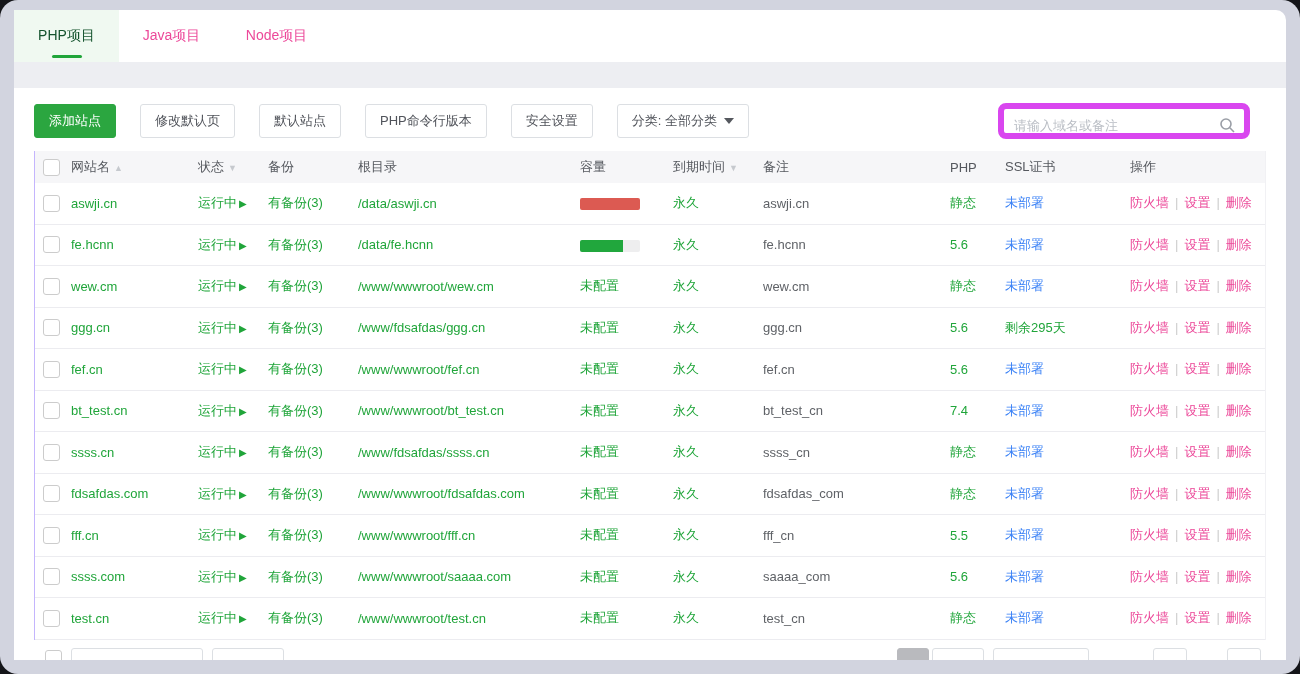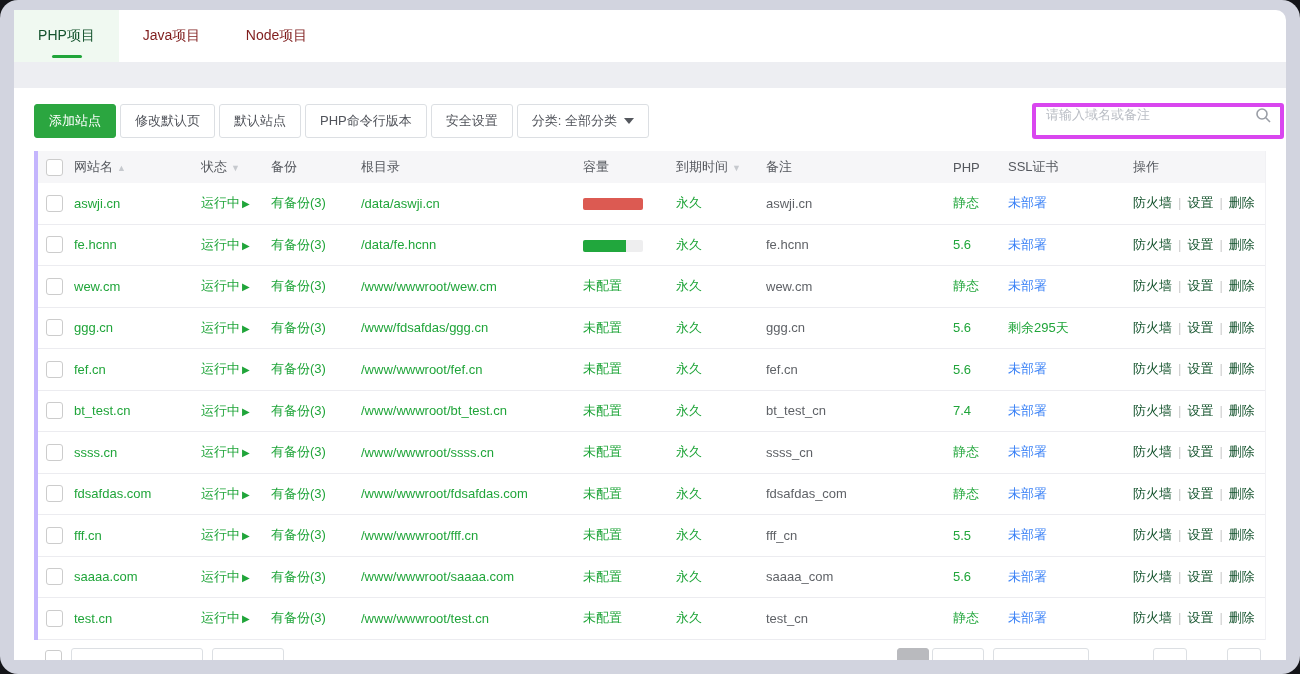--- a/index.html
+++ b/index.html
@@ -4,45 +4,45 @@
 <style>
   html,body{margin:0;padding:0}
   body{width:1300px;height:674px;background:#141519;overflow:hidden;
        font-family:"Liberation Sans","DejaVu Sans",sans-serif;-webkit-font-smoothing:antialiased}
   .window{position:absolute;inset:0;background:#d2d4df;border-radius:18px;overflow:hidden}
 
   
   .tabbar{position:absolute;left:14px;right:14px;top:10px;height:52px;background:#fff;
           border-radius:10px 10px 0 0;display:flex}
   .tab{width:105px;display:flex;align-items:center;justify-content:center;font-size:14px;
-       color:#7f1d1d;position:relative;cursor:pointer}
+       color:#ec4899;position:relative;cursor:pointer}
   .tab.active{background:#f0f9f1;color:#14532d}
   .tab .underline{display:none}
   .tab.active .underline{display:block;position:absolute;bottom:4px;left:50%;
        transform:translateX(-50%);width:30px;height:3px;background:#20a53a;border-radius:2px}
 
   .band{position:absolute;left:14px;right:14px;top:62px;height:26px;background:#edeef2}
   .panel{position:absolute;left:14px;right:14px;top:88px;bottom:14px;background:#fff;overflow:hidden}
 
   
-  .toolbar{position:absolute;left:20px;right:2px;top:15px;height:36px;display:flex;align-items:center;gap:4px}
+  .toolbar{position:absolute;left:20px;right:36px;top:15px;height:36px;display:flex;align-items:center;gap:24px}
   .btn{height:34px;padding:0 14px;display:inline-flex;align-items:center;font-size:13px;
        border:1px solid #dcdfe3;border-radius:3px;background:#fff;color:#50535a;cursor:pointer;
        box-sizing:border-box;white-space:nowrap}
   .btn-primary{background:#2ba640;border-color:#2ba640;color:#fff}
   .tri-down{width:0;height:0;border-left:5px solid transparent;border-right:5px solid transparent;
        border-top:6px solid #55585e;margin-left:7px;display:inline-block}
-  .search{margin-left:auto;width:252px;height:36px;border:4px solid #d946ef;border-radius:3px;
-       display:flex;align-items:flex-start;box-sizing:border-box;background:#fff}
+  .search{margin-left:auto;width:252px;height:36px;border:6px solid #d946ef;border-radius:8px;
+       display:flex;align-items:flex-end;box-sizing:border-box;background:#fff}
   .search input{flex:1;border:0;outline:0;padding:0 10px;font-size:13px;color:#333;background:transparent;min-width:0}
   .search input::placeholder{color:#b9bdc4}
   .search .sicon{margin-right:9px;display:flex}
 
   
-  .table{position:absolute;left:20px;right:20px;top:63px;border-left:4px solid #c4b5fd;border-right:1px solid #f1f1f4}
+  .table{position:absolute;left:20px;right:20px;top:63px;border-left:1px solid #c4b5fd;border-right:1px solid #f1f1f4}
   .thead{display:flex;align-items:center;height:32px;background:#f6f6f8;font-size:13px;color:#55585e}
   .trow{display:flex;align-items:center;height:41.5px;border-bottom:1px solid #ececf0;font-size:13px;box-sizing:border-box}
   .c-check{width:36px;padding-left:8px;box-sizing:border-box;display:flex;align-items:center;flex:none}
   .c-name{width:127px;flex:none}
   .c-status{width:70px;flex:none}
   .c-backup{width:90px;flex:none}
   .c-root{width:222px;flex:none}
   .c-capacity{width:93px;flex:none}
   .c-expire{width:90px;flex:none}
   .c-remark{width:187px;flex:none}
@@ -51,21 +51,21 @@
   .c-actions{flex:1;white-space:nowrap}
   .caret{color:#c6c9ce;font-size:9px;margin-left:4px}
   .cb{width:15px;height:15px;border:1px solid #ccc;border-radius:3px;background:#fff;cursor:pointer;flex:none}
   .green{color:#20a53a}
   .orange{color:#3b82f6}
   .gray{color:#5f6267}
   .play{font-size:10px;margin-left:2px}
   .cap-bar{display:inline-block;width:60px;height:12px;background:#eeeeef;border-radius:2px;
        overflow:hidden;vertical-align:middle}
   .cap-bar i{display:block;height:100%}
-  .link{color:#14532d;cursor:pointer}
+  .link{color:#ec4899;cursor:pointer}
   .sep{color:#ccc;margin:0 6px}
   .clickable{cursor:pointer}
 
   
   .footer{position:absolute;left:20px;right:20px;top:560px;height:40px}
   .fbox{position:absolute;top:0;height:30px;border:1px solid #dcdfe3;border-radius:3px;
         background:#fff;box-sizing:border-box}
   .fbox.filled{background:#b9babe;border-color:#b9babe}
   .footer .cb{position:absolute;left:11px;top:2px}
 </style>
@@ -336,21 +336,21 @@
     <div class="c-name">
       <span class="green clickable">ssss.cn</span>
     </div>
     <div class="c-status">
       <span class="green clickable"><span>运行中</span><span class="play">▶</span></span>
     </div>
     <div class="c-backup">
       <span class="green clickable">有备份(3)</span>
     </div>
     <div class="c-root">
-      <span class="green clickable">/www/wwwroot/ssss.cn</span>
+      <span class="green clickable">/www/fdsafdas/ssss.cn</span>
     </div>
     <div class="c-capacity green">
       <span class="clickable">未配置</span>
     </div>
     <div class="c-expire">
       <span class="green clickable">永久</span>
     </div>
     <div class="c-remark">
       <span class="gray clickable">ssss_cn</span>
     </div>
@@ -426,21 +426,21 @@
     <div class="c-ssl">
       <span class="clickable orange">未部署</span>
     </div>
     <div class="c-actions"><span class="link">防火墙</span><span class="sep">|</span><span class="link">设置</span><span class="sep">|</span><span class="link">删除</span></div>
   </div>
           <div class="trow">
     <div class="c-check">
       <span class="cb"></span>
     </div>
     <div class="c-name">
-      <span class="green clickable">saaaa.com</span>
+      <span class="green clickable">ssss.com</span>
     </div>
     <div class="c-status">
       <span class="green clickable"><span>运行中</span><span class="play">▶</span></span>
     </div>
     <div class="c-backup">
       <span class="green clickable">有备份(3)</span>
     </div>
     <div class="c-root">
       <span class="green clickable">/www/wwwroot/saaaa.com</span>
     </div>

